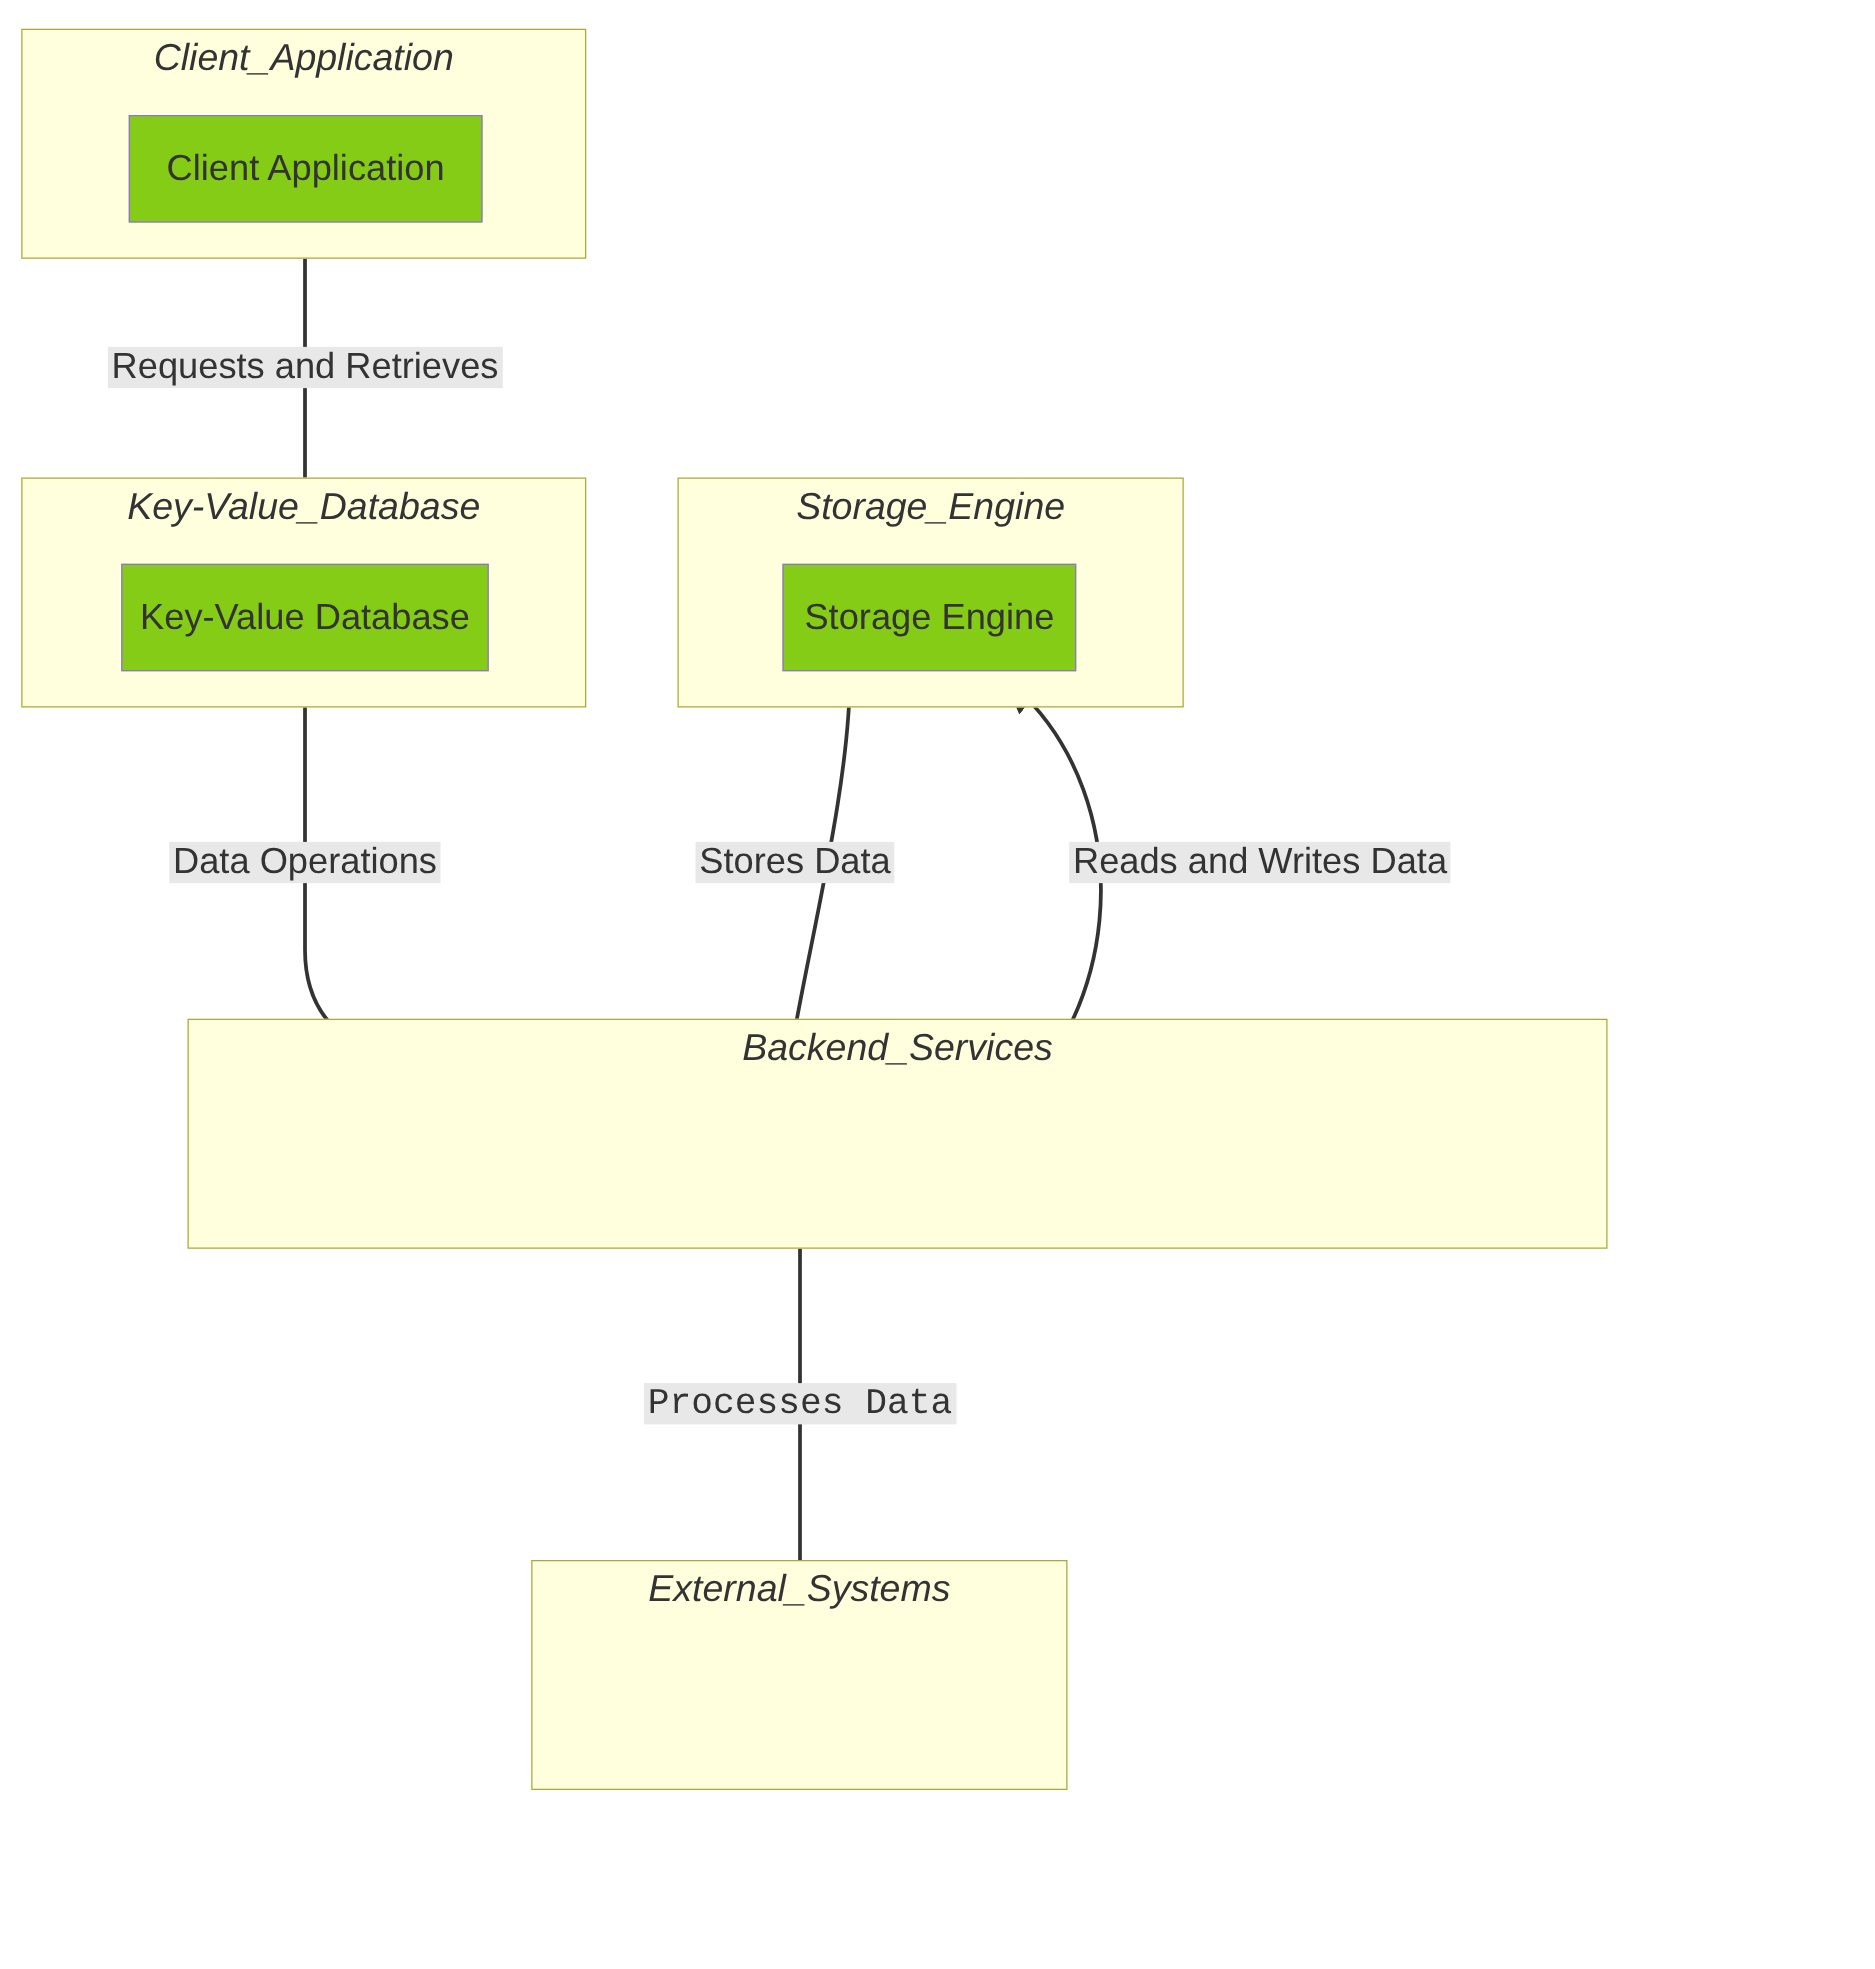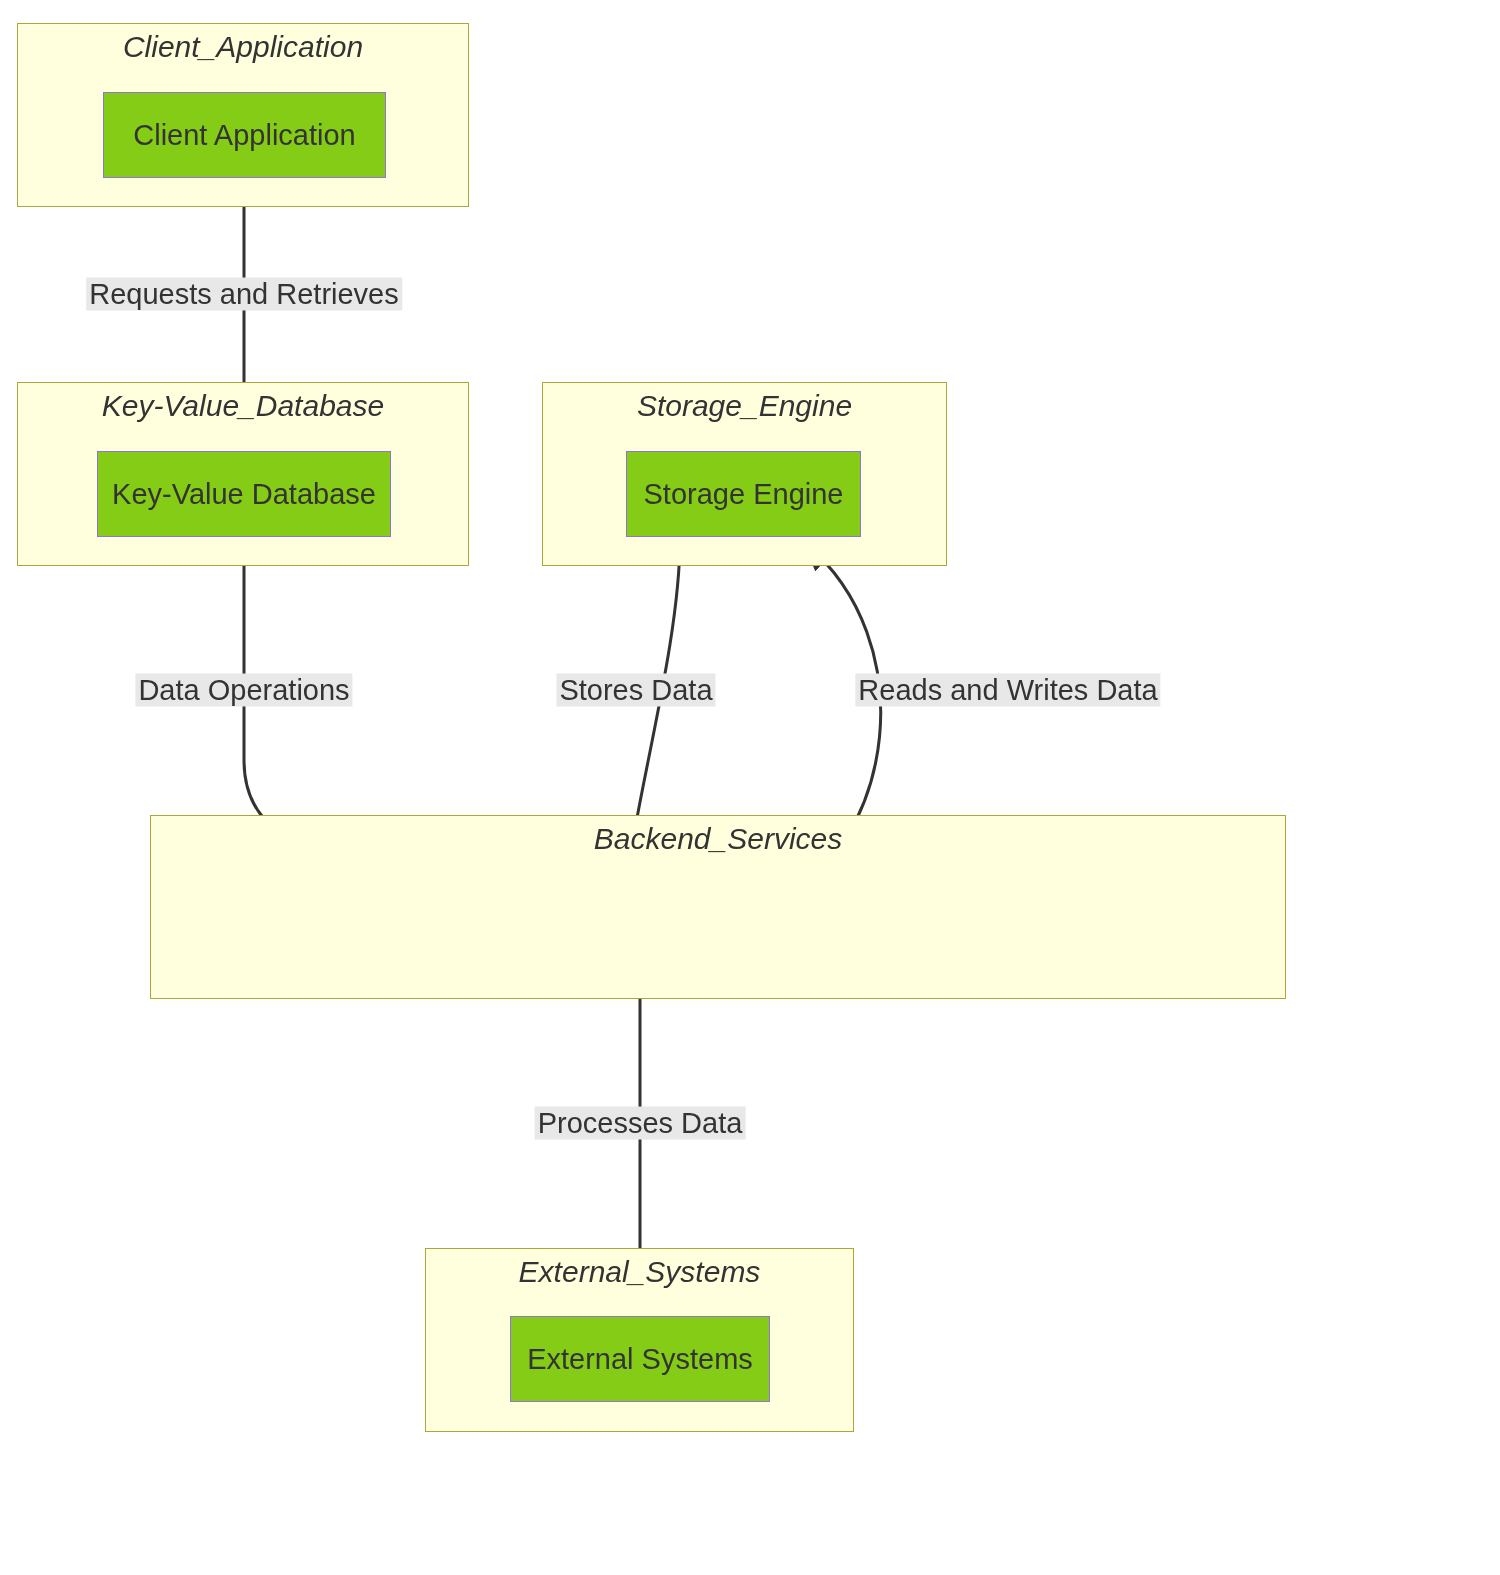--- a/index.html
+++ b/index.html
@@ -105,27 +105,24 @@
     <span>Storage Engine</span>
   </div>
 
   <div class="cluster" style="left:150px; top:815px; width:1136px; height:184px;">
     <div class="cluster-title">Backend_Services</div>
   </div>
 
   <div class="cluster" style="left:425px; top:1248px; width:429px; height:184px;">
     <div class="cluster-title">External_Systems</div>
   </div>
-  <div class="node" style="left:510px; top:1316px; width:260px; height:86px;">
-    <span>External Systems</span>
-  </div>
 
   <div class="edge-label" style="left:244px; top:294px;">Requests and Retrieves</div>
 
   <div class="edge-label" style="left:244px; top:690px;">Data Operations</div>
 
   <div class="edge-label" style="left:636px; top:690px;">Stores Data</div>
 
   <div class="edge-label" style="left:1008px; top:690px;">Reads and Writes Data</div>
 
-  <div class="edge-label" style="left:640px; top:1123px;">Processes Data</div>
+  <div class="edge-label" style="left:640px; top:1123px;font-family:Liberation Mono, monospace;">Processes Data</div>
 
 </div>
 
 </body></html>

